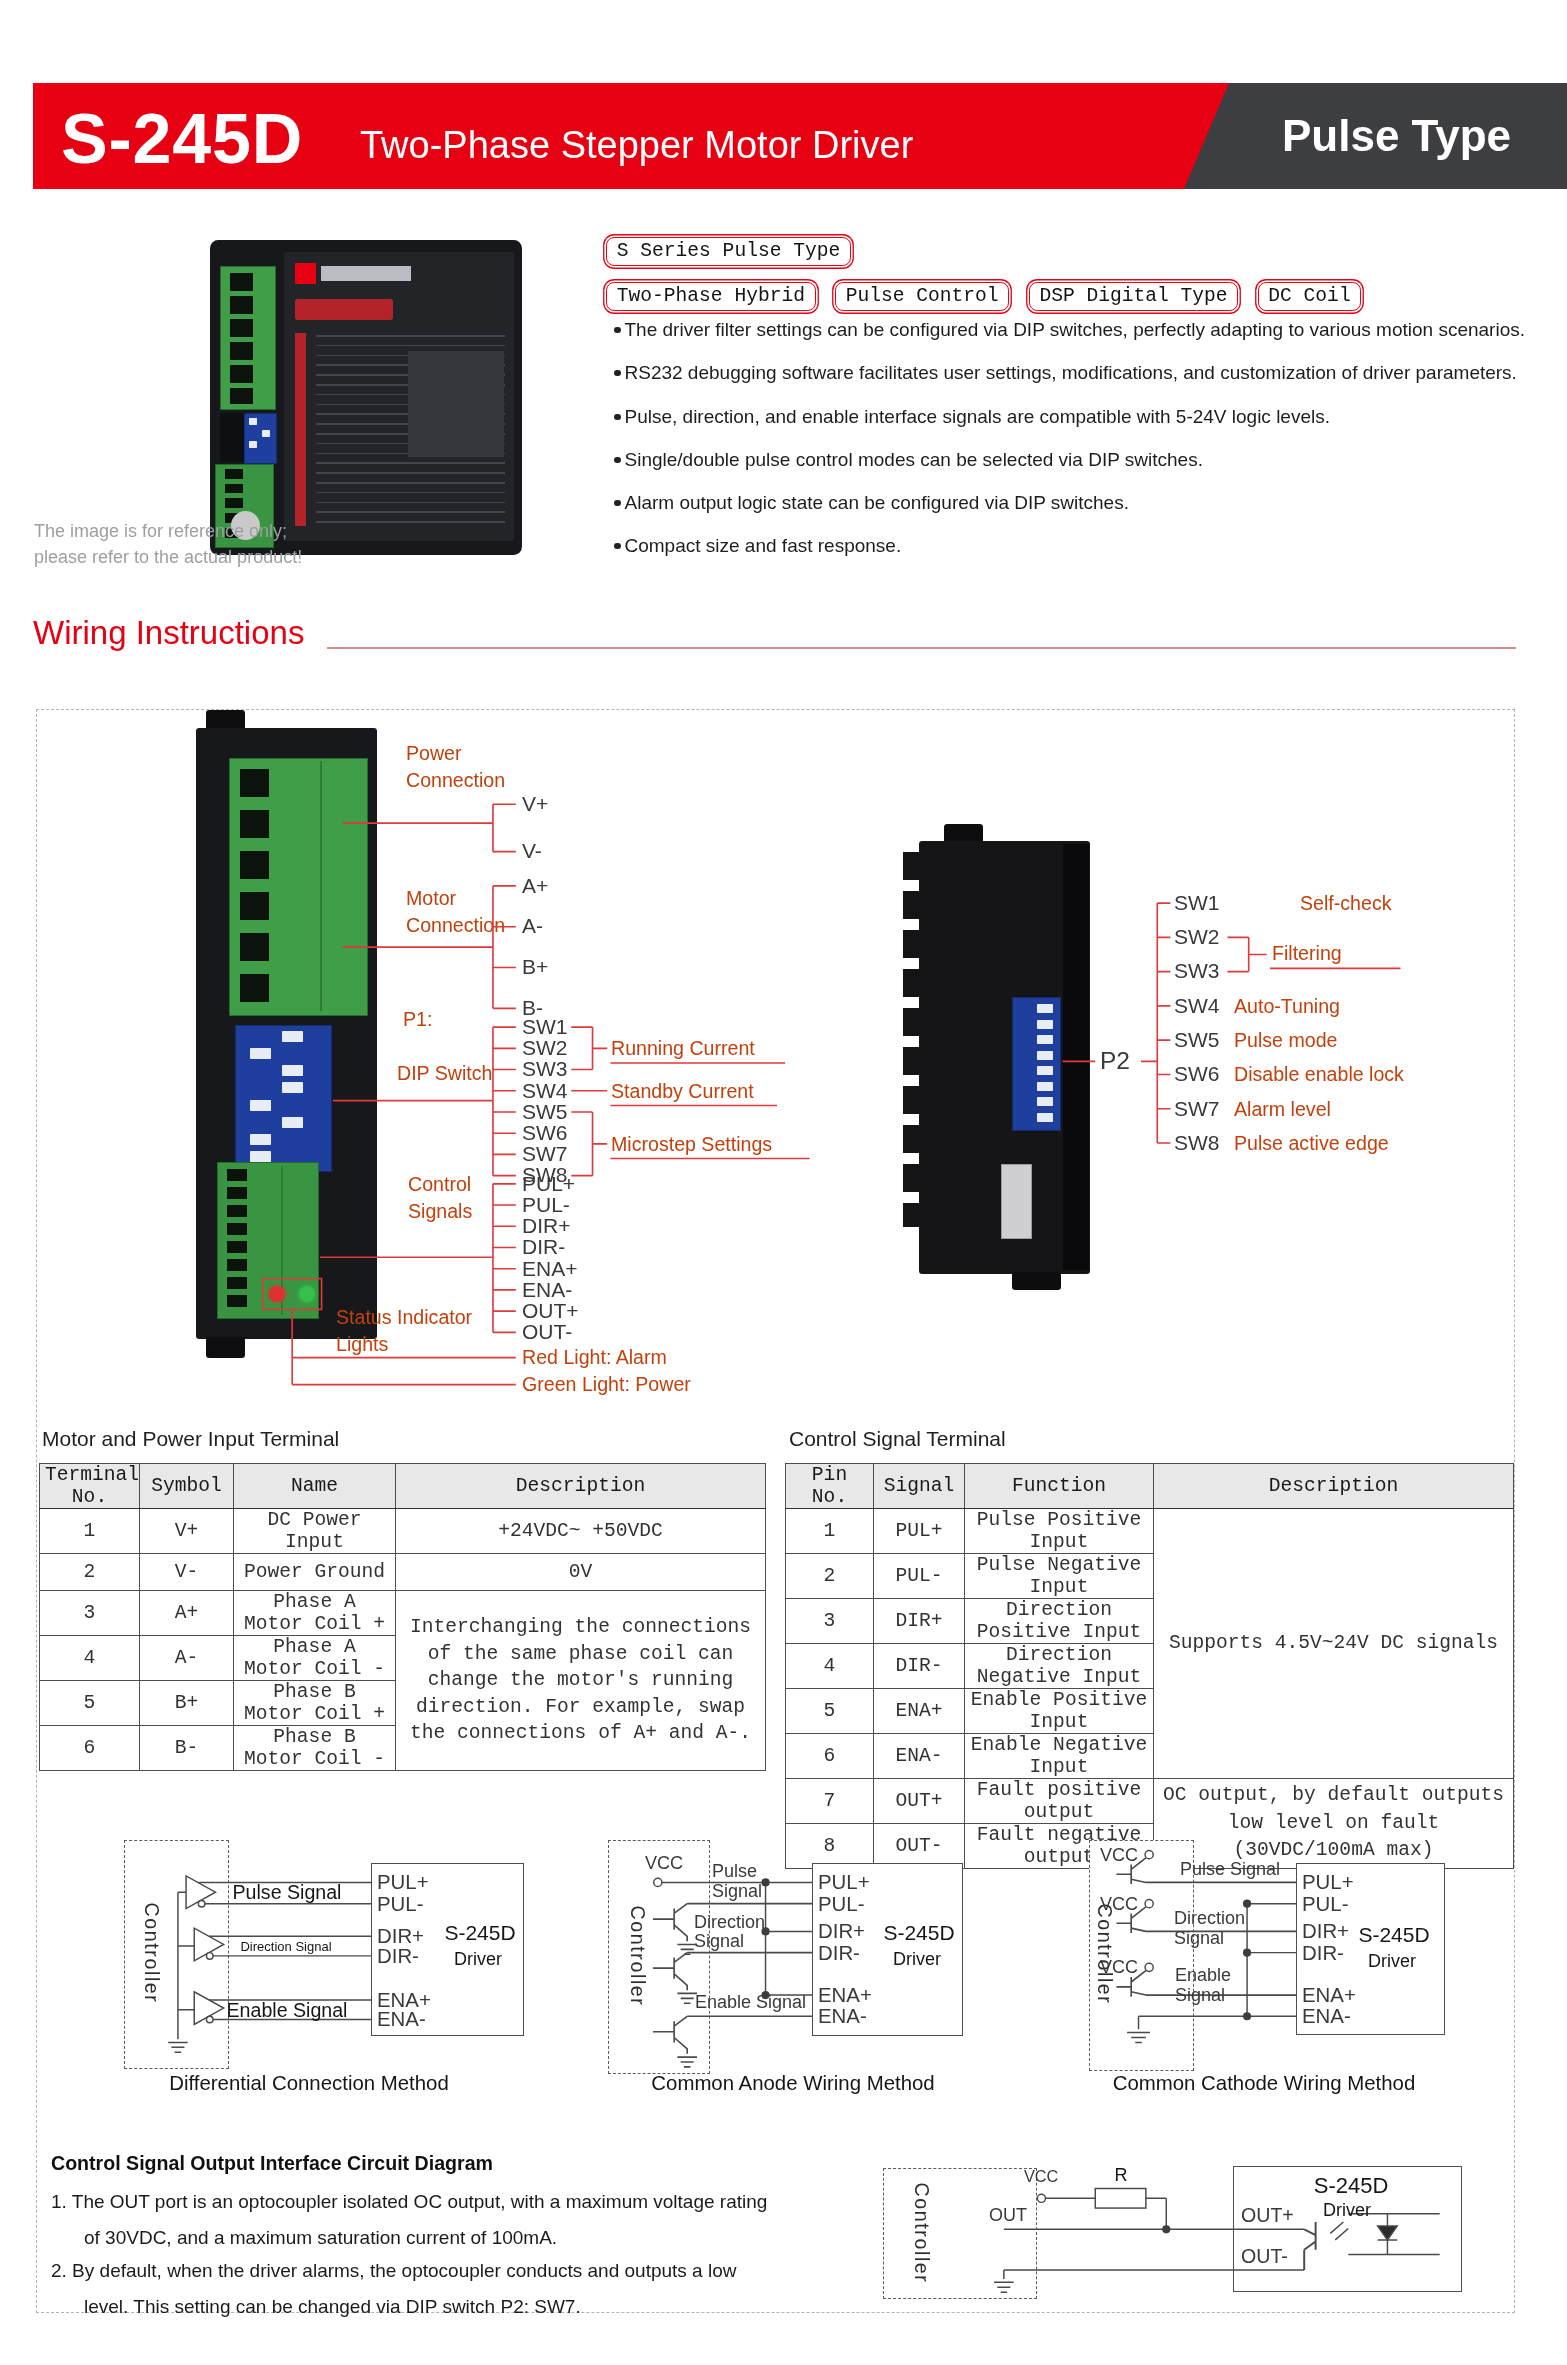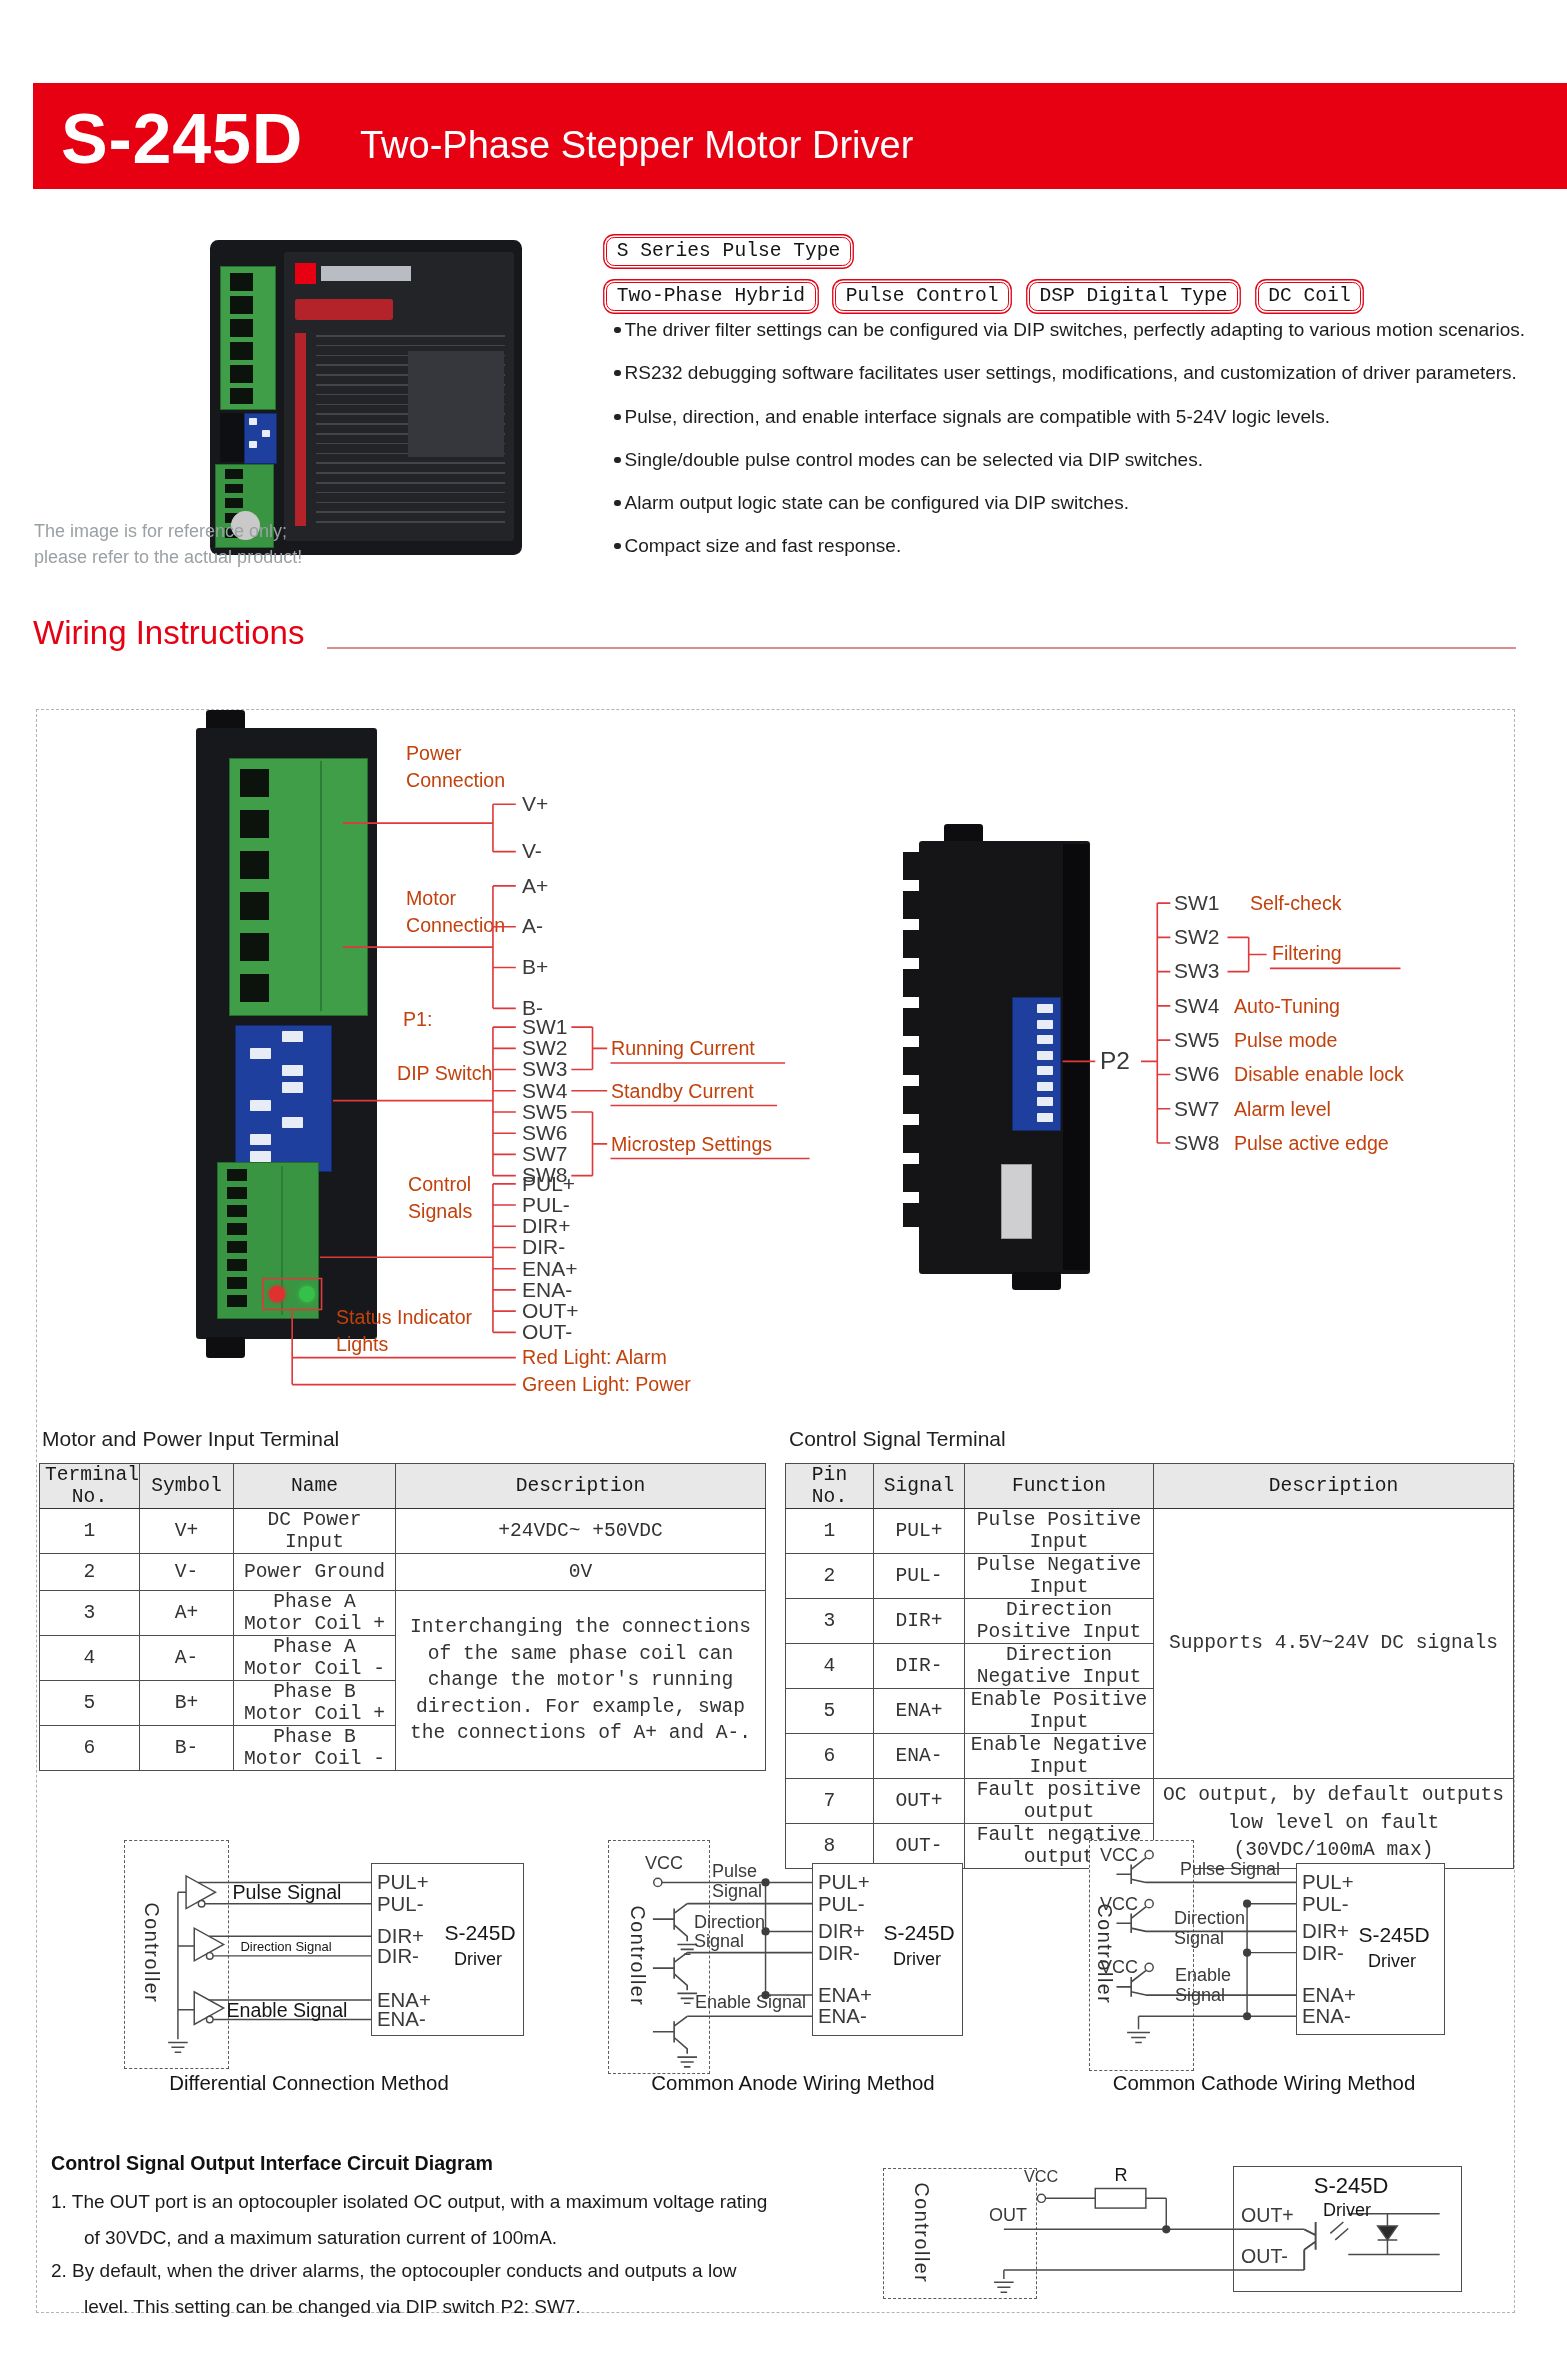--- a/index.html
+++ b/index.html
@@ -57,20 +57,23 @@
   svg.overlay{position:absolute;left:0;top:0;pointer-events:none;}
 </style>
 </head>
 <body>
 
 <div id="page">
 
   <div class="banner">
     <span class="banner-model">S-245D</span>
     <span class="banner-sub">Two-Phase Stepper Motor Driver</span>
+    <div class="badge">
+      <span class="badge-txt">Pulse Type</span>
+    </div>
   </div>
 
   <div class="abs" style="left:202px;top:237px;width:327px;height:322px;">
     <div class="drv-body" style="left:8.2px;top:3.3px;width:312px;height:315px;border-radius:8.2px;"></div>
     <div class="greenblk" style="left:18px;top:29px;width:54px;height:142px;"></div>
     <div class="gb-col" style="left:28px;top:36px;width:23px;height:131px;background:repeating-linear-gradient(180deg,#0b130c 0 18px,transparent 18px 23px);"></div>
     <div class="abs" style="left:18px;top:176px;width:57px;height:49px;background:#0e0f12;"></div>
     <div class="bluedip" style="left:42px;top:176px;width:31px;height:49px;"></div>
     <div class="dipknob" style="left:47px;top:181px;width:8.2px;height:6.5px;"></div>
     <div class="dipknob" style="left:60px;top:193px;width:8.2px;height:6.5px;"></div>
@@ -210,21 +213,21 @@
 
   <div class="pin" style="left:1100px;top:1061px;font-size:24.5px;">P2</div>
   <div class="pin" style="left:1174px;top:903px;">SW1</div>
   <div class="pin" style="left:1174px;top:937px;">SW2</div>
   <div class="pin" style="left:1174px;top:971px;">SW3</div>
   <div class="pin" style="left:1174px;top:1006px;">SW4</div>
   <div class="pin" style="left:1174px;top:1040px;">SW5</div>
   <div class="pin" style="left:1174px;top:1074px;">SW6</div>
   <div class="pin" style="left:1174px;top:1109px;">SW7</div>
   <div class="pin" style="left:1174px;top:1143px;">SW8</div>
-  <div class="lbl" style="left:1250px;top:903px;">Self-check</div>
+  <div class="lbl" style="left:1300px;top:903px;">Self-check</div>
   <div class="lbl" style="left:1272px;top:953px;">Filtering</div>
   <div class="lbl" style="left:1234px;top:1006px;">Auto-Tuning</div>
   <div class="lbl" style="left:1234px;top:1040px;">Pulse mode</div>
   <div class="lbl" style="left:1234px;top:1074px;">Disable enable lock</div>
   <div class="lbl" style="left:1234px;top:1109px;">Alarm level</div>
   <div class="lbl" style="left:1234px;top:1143px;">Pulse active edge</div>
 
   <div class="t-title" style="left:42px;top:1427px;">Motor and Power Input Terminal</div>
   <div class="abs" style="left:39px;top:1463px;">
     <table class="t" style="width:725px;">

